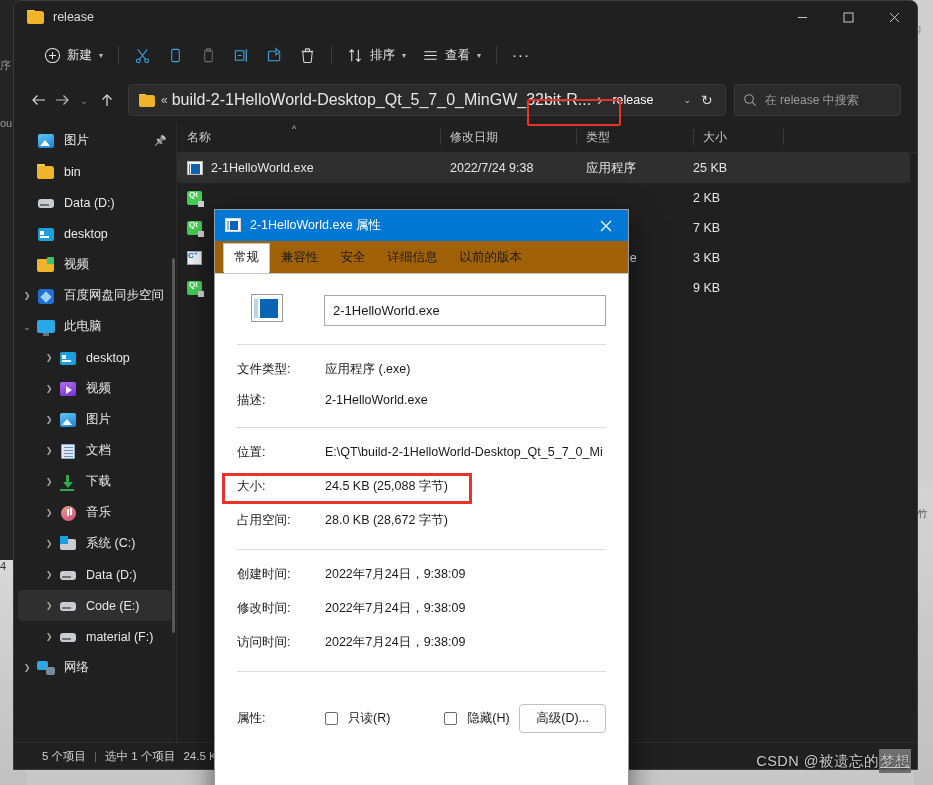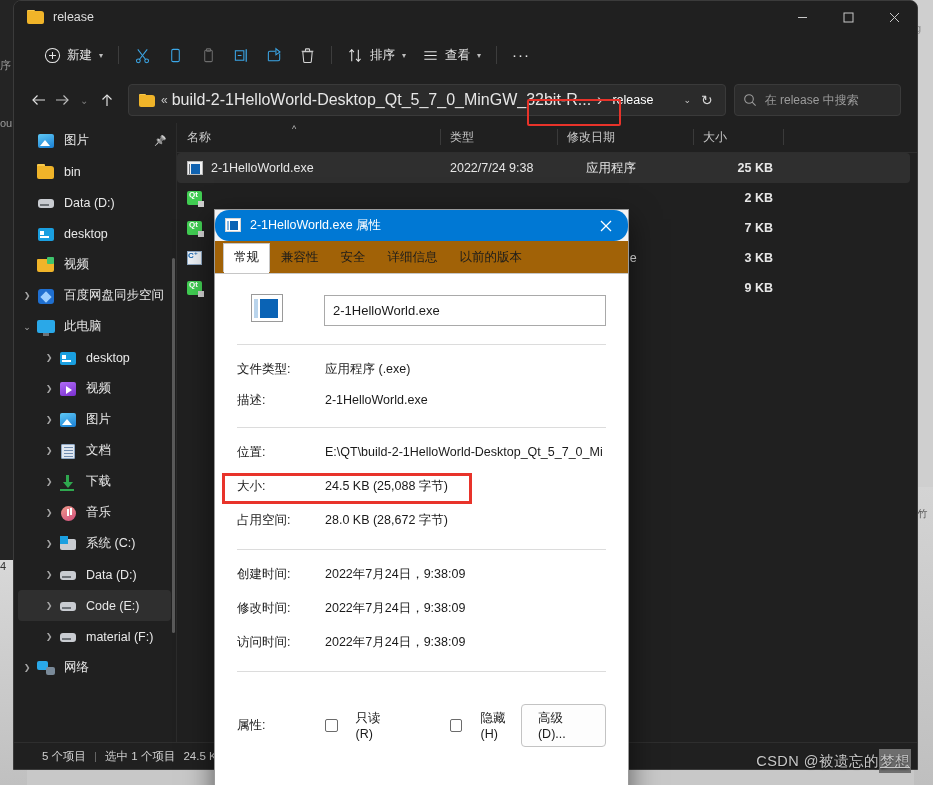--- a/index.html
+++ b/index.html
@@ -199,21 +199,21 @@
   .col-type { width: 117px; }
   .col-size { width: 90px; }
   .row {
     display: flex; align-items: center; height: 30px; font-size: 12.5px; color:#e6e6e6;
     margin: 0 7px 0 0; border-radius: 4px;
   }
   .row.selected { background: #2f2f2f; }
   .cell-name { width: 263px; display:flex; align-items:center; padding-left: 10px; gap: 8px; }
   .cell-date { width: 136px; padding-left: 10px; }
   .cell-type { width: 117px; padding-left: 10px; }
-  .cell-size { width: 90px; padding-right: 10px; text-align: right; font-weight: bold; }
+  .cell-size { width: 90px; padding-right: 10px; text-align: left; }
   .fi { width: 16px; height: 16px; position: relative; flex: 0 0 16px; }
   .fi-exe { position:absolute; left:0; top:1px; width:16px; height:14px; background:#f2f2f2; border:1px solid #b9b9b9;}
   .fi-exe:after{content:'';position:absolute;left:3px;top:2px;width:9px;height:10px;background:#1062b0;}
   .fi-exe:before{content:'';position:absolute;left:1px;top:2px;width:1px;height:10px;background:#6d7277;}
   .fi-qt { position:absolute; left:0; top:1px; width:15px; height:14px; background:#41cd52; border-radius:2px; }
   .fi-qt-txt { position:absolute; left:2px; top:0px; color:#fff; font-size:8px; font-weight:bold; font-family:"Liberation Sans",sans-serif;}
   .fi-qt-fold { position:absolute; right:-1px; bottom:-1px; width:6px; height:6px; background:#cfcfcf; }
   .fi-cpp { position:absolute; left:0; top:1px; width:15px; height:14px; background:#eef2f7; border:1px solid #8fa8c4;}
   .fi-cpp-txt { position:absolute; left:1px; top:1px; color:#1062b0; font-size:8px; font-weight:bold;}
 
@@ -227,21 +227,21 @@
 
   
   .dialog {
     position: absolute; left: 214px; top: 209px; width: 415px; height: 600px;
     background: #f3f3f3; border: 1px solid #9a9a9a;
     box-shadow: 0 10px 28px rgba(0,0,0,.55);
     display: flex; flex-direction: column; z-index: 20;
   }
   .dlg-title {
     height: 31px; background: #0078d4; display: flex; align-items: center;
-    color: #ffffff; position: relative; flex: 0 0 31px; border-radius: 14px;
+    color: #ffffff; position: relative; flex: 0 0 31px;
   }
   .dlg-ico { width:16px; height:15px; position:relative; margin-left:10px; }
   .dlg-ico-in { position:absolute; left:0; top:0; width:16px; height:14px; background:#ffffff; border:1px solid #d5d5d5;}
   .dlg-ico-in:after{content:'';position:absolute;left:4px;top:2px;width:8px;height:9px;background:#0a63b5;}
   .dlg-ico-in:before{content:'';position:absolute;left:1px;top:2px;width:2px;height:9px;background:#86b5e0;}
   .dlg-title-text { margin-left: 9px; font-size: 12.5px; }
   .dlg-close {
     position: absolute; right: 0; top: 0; width: 44px; height: 31px;
     display:flex; align-items:center; justify-content:center; color:#fff;
   }
@@ -277,21 +277,21 @@
   .kvrow { display: flex; align-items: baseline; margin-top: 14px; font-size: 12.5px; color:#1a1a1a; }
   .kvrow .k { width: 88px; flex: 0 0 88px; }
   .kvrow .v { flex: 1; white-space: nowrap; overflow: hidden; }
   .kvrow.first { margin-top: 16px; }
   .size-highlight {
     position: absolute; left: 222px; top: 473px; width: 250px; height: 31px;
     border: 3px solid #e8332a; z-index: 40; pointer-events: none;
   }
   .attrrow { display: flex; align-items: center; margin-top: 32px; font-size:12.5px; color:#1a1a1a; }
   .attrrow .k { width: 88px; flex:0 0 88px; }
-  .cbx { display:flex; align-items:center; gap:18px; }
+  .cbx { display:flex; align-items:center; gap:10px; }
   .cbox { width: 13px; height: 13px; border: 1px solid #6b6b6b; background:#fff; border-radius:2px; }
   .cbx.second { margin-left: 54px; }
   .advbtn {
     margin-left: auto; font-size: 12.5px; padding: 5px 16px; background: #fdfdfd;
     border: 1px solid #c3c3c3; border-radius: 4px; color:#1a1a1a;
   }
 
   
   .watermark {
     position: absolute; right: 22px; bottom: 14px; color: #c7c7c7; font-size: 14.5px;
@@ -603,25 +603,25 @@
         <div class="sb-scroll"></div>
         <div class="sb-divider"></div>
       </div>
 
       <div class="filelist">
         <div class="colhead">
           <div class="col col-name">
             <span>名称</span>
             <span class="sortcaret">^</span>
           </div>
+          <div class="col col-date">
+            <span>修改日期</span>
+          </div>
           <div class="col col-type">
             <span>类型</span>
-          </div>
-          <div class="col col-date">
-            <span>修改日期</span>
           </div>
           <div class="col col-size">
             <span>大小</span>
           </div>
           <div class="col" style="width:40px"></div>
         </div>
         <div id="file-rows">
             <div class="row selected">
               <div class="cell-name">
                 <span class="fi">

